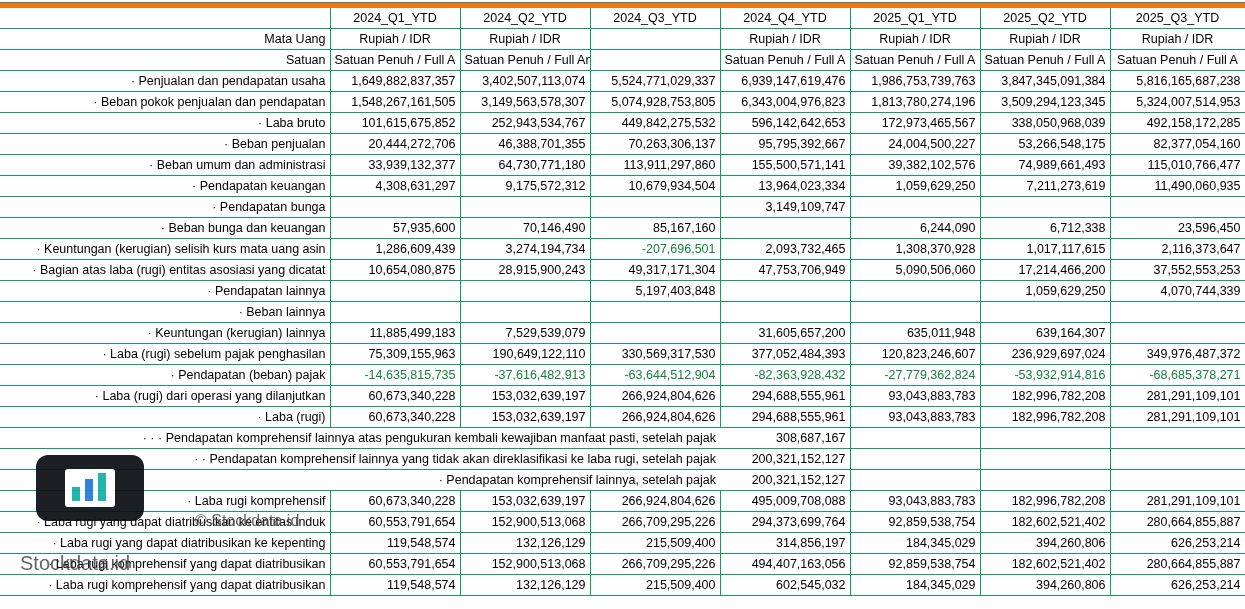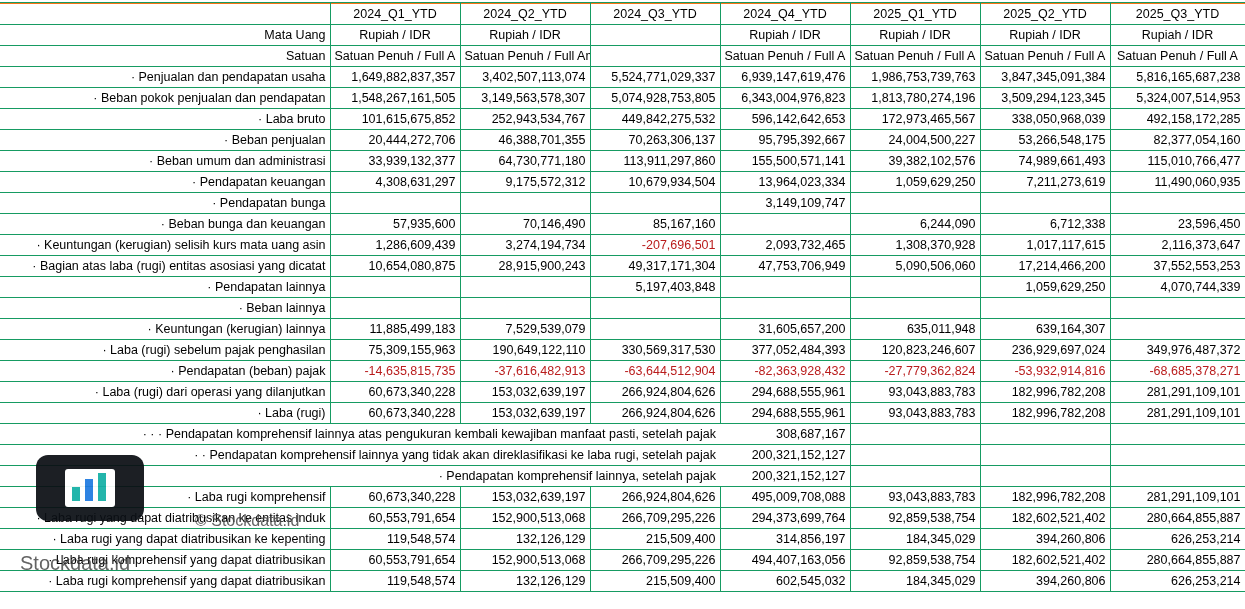--- a/index.html
+++ b/index.html
@@ -38,23 +38,23 @@
     background: #ffffff;
   }
   table.fin tr td:first-child,
   table.fin tr th:first-child {
     border-left: none;
     border-right: 1px solid #169b62;
     text-align: right;
   }
   table.fin .val { text-align: right; }
   table.fin .txt { text-align: center; }
-  table.fin .neg { color: #b91c1c; }
+  table.fin .neg { color: #15803d; }
   table.fin thead th { text-align: center; font-weight: normal; }
-  table.fin thead tr.hdr th { border-top: 1px solid #f97316; }
+  table.fin thead tr.hdr th { border-top: 5px solid #f97316; }
 
   .topline {
     height: 3px;
     width: 1245px;
     background: #ffffff;
     border-bottom: 1px solid #169b62;
   }
 
   .wm {
     position: absolute;

